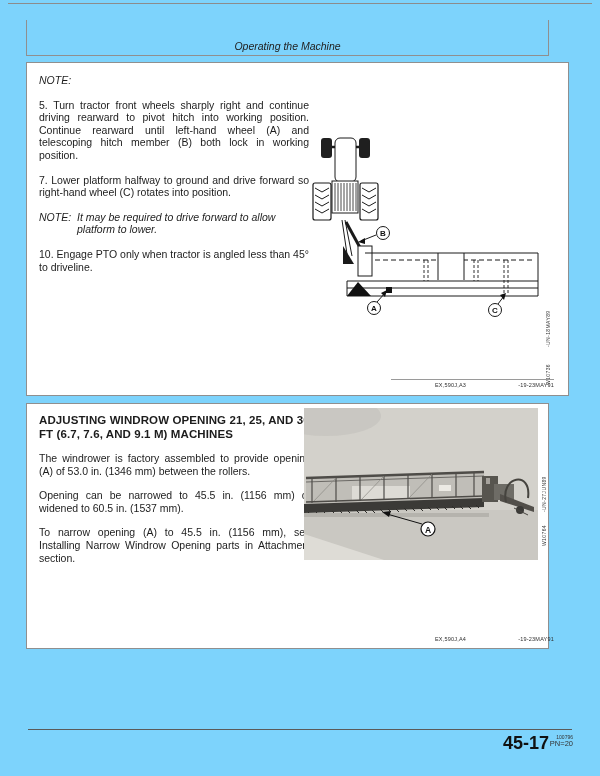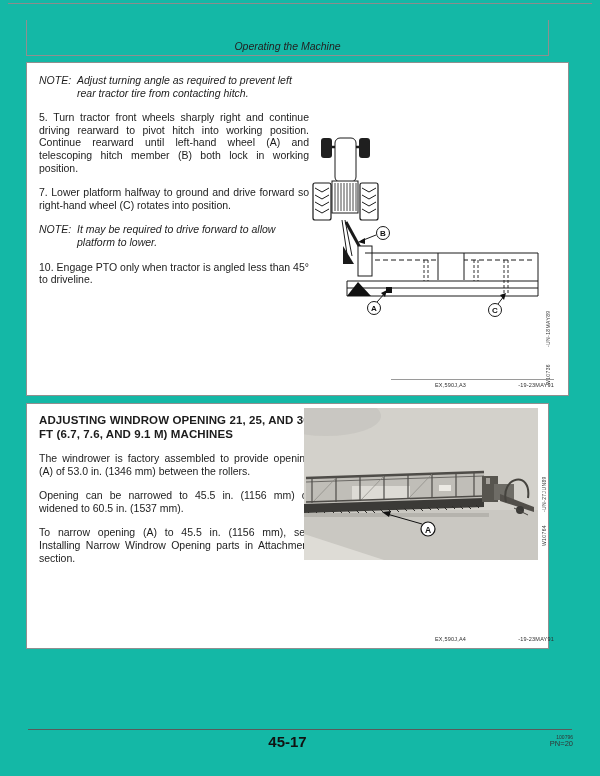--- a/index.html
+++ b/index.html
@@ -1,17 +1,17 @@
 <!DOCTYPE html>
 <html><head>
 <meta charset="utf-8">
 <style>
   html,body { margin:0; padding:0; background:#fff; }
   .page {
-    position:relative; width:600px; height:776px; background:#14b8a6;
+    position:relative; width:600px; height:776px; background:#7dd3fc;
     font-family:"Liberation Sans","DejaVu Sans",sans-serif; color:#1c1c1c;
     overflow:hidden;
   }
   .top-rule { position:absolute; left:8px; right:8px; top:3px; height:1px; background:#8c8c8c; }
   .header-box {
     position:absolute; left:26px; top:20px; width:521px; height:35px;
     border-left:1px solid #8f8f8f; border-right:1px solid #8f8f8f; border-bottom:1px solid #8f8f8f;
   }
   .header-title {
     position:absolute; left:0; right:0; bottom:3px; text-align:center;
@@ -44,22 +44,22 @@
   .vc2b { left:515px; top:112px; height:30px; }
   .fig-rule { position:absolute; left:364px; top:316px; width:163px; height:1px; background:#9a9a9a; }
   .caption {
     position:absolute; left:408px; width:119px; display:flex; justify-content:space-between;
     font-size:5.5px; line-height:1; color:#2e2e2e; letter-spacing:0.2px;
   }
   .cap1 { top:320px; }
   .cap2 { top:233px; }
   .footer-rule { position:absolute; left:28px; top:729px; width:544px; height:1px; background:#5a5a5a; }
   .page-number {
-    position:absolute; left:26px; top:733px; width:523px; text-align:center;
-    font-size:15px; font-weight:bold; color:#111;
+    position:absolute; left:26px; top:733px; width:523px; text-align:right;
+    font-size:18px; font-weight:bold; color:#111;
   }
   .footer-right { position:absolute; right:27px; top:734px; text-align:right; color:#333; }
   .print-code { display:block; font-size:5px; line-height:6px; }
   .pn-code { display:block; font-size:7.5px; line-height:8px; }
   svg text { font-family:"Liberation Sans","DejaVu Sans",sans-serif; }
 </style>
 </head>
 <body>
 
 <div class="page">
@@ -67,21 +67,20 @@
   <div class="top-rule"></div>
 
   <div class="header-box">
     <div class="header-title">Operating the Machine</div>
   </div>
 
   <div class="content-box box1">
     <div class="text-col">
       <div class="note">
         <span class="note-label">NOTE:</span>
-        <span class="note-text">Adjust turning angle as required to prevent left rear tractor tire from contacting hitch.</span>
       </div>
       <p class="para">5. Turn tractor front wheels sharply right and continue driving rearward to pivot hitch into working position. Continue rearward until left-hand wheel (A) and telescoping hitch member (B) both lock in working position.</p>
       <p class="para">7. Lower platform halfway to ground and drive forward so right-hand wheel (C) rotates into position.</p>
       <div class="note">
         <span class="note-label">NOTE:</span>
         <span class="note-text">It may be required to drive forward to allow platform to lower.</span>
       </div>
       <p class="para">10. Engage PTO only when tractor is angled less than 45° to driveline.</p>
     </div>
 

